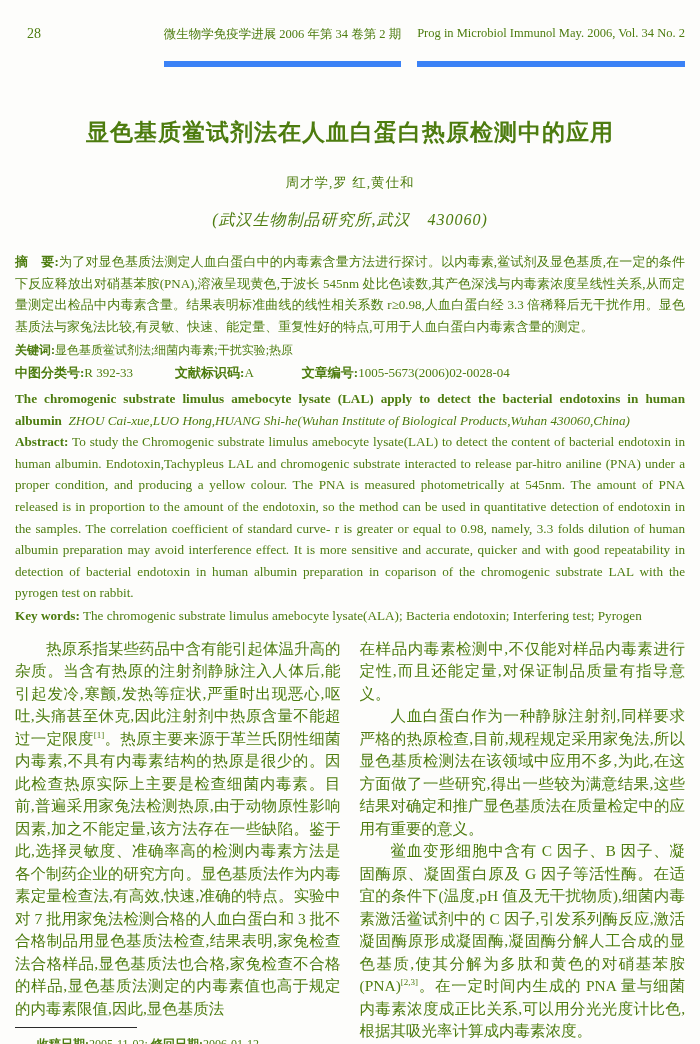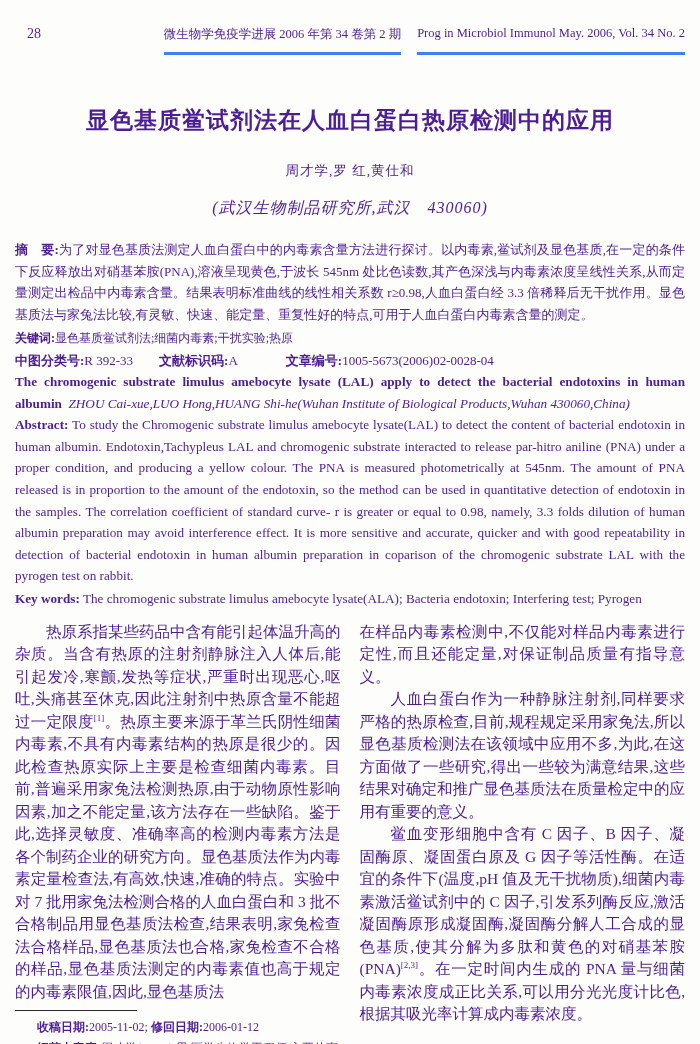--- a/index.html
+++ b/index.html
@@ -2,21 +2,21 @@
 <html><head>
 <meta charset="utf-8">
 <style>
   * { margin: 0; padding: 0; box-sizing: border-box; }
   html, body { background: #888; }
   .page {
     width: 700px;
     height: 1044px;
     margin: 0 auto;
     background: #fdfdfb;
-    color: #4c1d95;
+    color: #4d7c0f;
     font-family: "Liberation Serif", serif;
     padding: 26px 15px 0 15px;
     overflow: hidden;
     position: relative;
   }
   
   .running-head {
     display: flex;
     align-items: baseline;
     font-size: 12.5px;
@@ -27,22 +27,22 @@
     padding-left: 12px;
   }
   .head-center {
     flex: 1;
     display: flex;
     justify-content: flex-end;
     gap: 16px;
     white-space: nowrap;
   }
   .head-zh, .head-en {
-    border-bottom: 3px solid #3b82f6;
-    padding-bottom: 9px;
+    border-bottom: 6px solid #3b82f6;
+    padding-bottom: 18px;
   }
   
   .article-title {
     margin-top: 50px;
     text-align: center;
     font-size: 23px;
     font-weight: bold;
     letter-spacing: 1px;
   }
   .article-authors {
@@ -65,25 +65,26 @@
     line-height: 21.5px;
     text-align: justify;
   }
   .cn-keywords { margin-top: 3px; font-size: 12px; line-height: 21.5px; }
   .clc-line {
     font-size: 13px;
     line-height: 21.5px;
     display: flex;
     gap: 8px;
   }
-  .clc-line .seg2 { margin-left: 18px; }
+  .clc-line .seg2 { margin-left: 34px; }
   .clc-line .seg3 { margin-left: 40px; }
   .b { font-weight: bold; }
   
   .en-block {
+    margin-top: 5px;
     font-size: 13.2px;
     line-height: 21.6px;
     text-align: justify;
   }
   .en-title { font-weight: bold; }
   .en-authors { font-style: italic; }
   .en-abstract { margin-top: 0; }
   .en-keywords { margin-top: 1px; }
   
   .body-columns {

